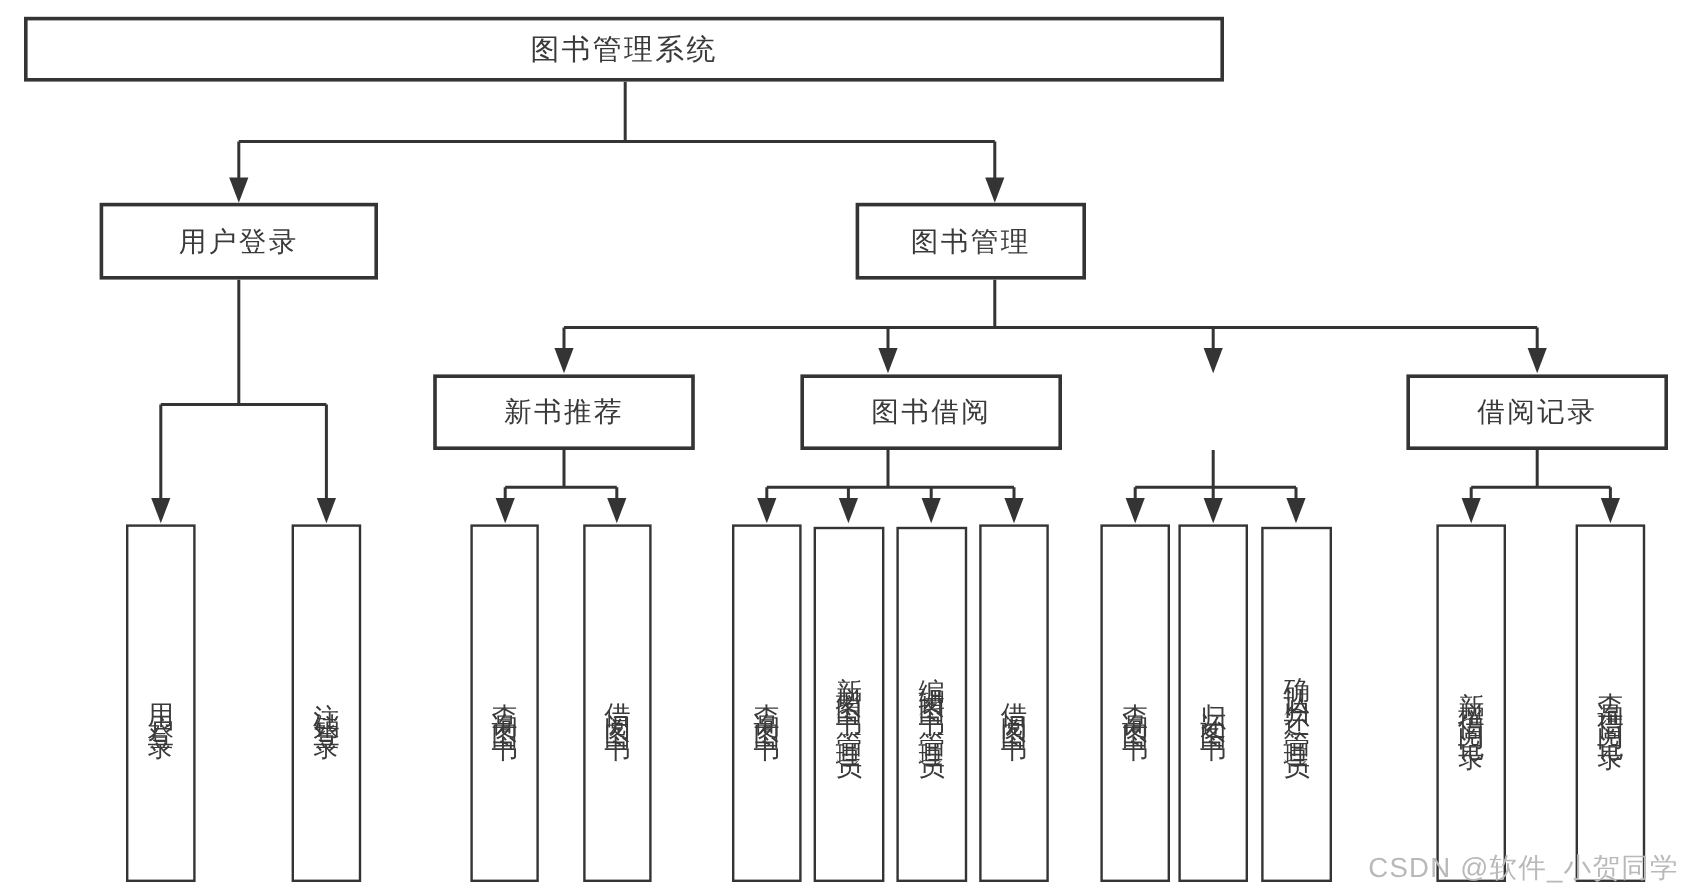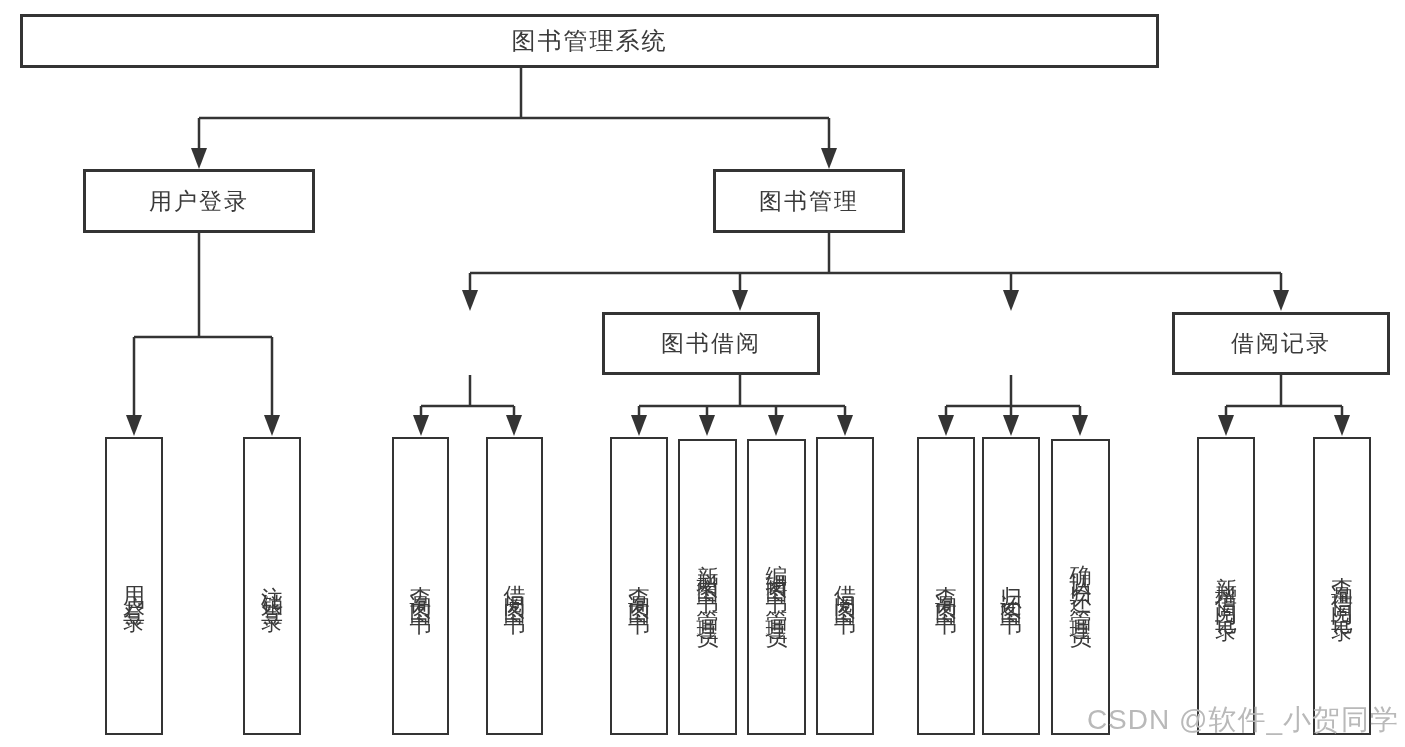--- a/index.html
+++ b/index.html
@@ -15,21 +15,21 @@
   .box.h{font-size:23px;letter-spacing:2px;white-space:nowrap;}
   .box.root{font-size:24px;}
   .box.v{
     border-width:2px;
     writing-mode:vertical-rl;text-orientation:mixed;
     font-size:22px;letter-spacing:9px;line-height:1;
   }
   svg.connectors{position:absolute;left:0;top:0;z-index:1;}
   .watermark{
     position:absolute;right:6px;bottom:8px;z-index:5;
-    font-size:28px;color:#b9b9b9;letter-spacing:1px;white-space:nowrap;
+    font-size:23px;color:#b9b9b9;letter-spacing:1px;white-space:nowrap;
   }
 </style>
 </head>
 <body>
 
 <div class="stage">
 
   <svg class="connectors" width="1405" height="747" viewBox="0 0 1405 747">
     <g stroke="#343434" stroke-width="2.5" fill="none">
 
@@ -63,26 +63,27 @@
       <polygon points="776,436 768,415 784,415"></polygon>
       <polygon points="845,436 837,415 853,415"></polygon>
       <polygon points="946,436 938,415 954,415"></polygon>
       <polygon points="1011,436 1003,415 1019,415"></polygon>
       <polygon points="1080,436 1072,415 1088,415"></polygon>
       <polygon points="1226,436 1218,415 1234,415"></polygon>
       <polygon points="1342,436 1334,415 1350,415"></polygon>
     </g>
   </svg>
 
-  <div class="box h root" style="left:20px;top:14px;width:1139px;height:54px">图书管理系统</div>
+  <div class="box h root" style="left:20px;top:14px;width:1000px;height:54px">图书管理系统</div>
 
   <div class="box h" style="left:83px;top:169px;width:232px;height:64px">用户登录</div>
   <div class="box h" style="left:713px;top:169px;width:192px;height:64px">图书管理</div>
 
-  <div class="box h" style="left:602px;top:312px;width:218px;height:63px">图书借阅</div>
+  <div class="box h" style="left:361px;top:312px;width:218px;height:63px">新书推荐</div>
+  <div class="box h" style="left:667px;top:312px;width:218px;height:63px">图书借阅</div>
   <div class="box h" style="left:1172px;top:312px;width:218px;height:63px">借阅记录</div>
 
   <div class="box v" style="left:105px;top:437px;width:58px;height:298px">用户登录</div>
   <div class="box v" style="left:243px;top:437px;width:58px;height:298px">注销登录</div>
 
   <div class="box v" style="left:392px;top:437px;width:57px;height:298px">查询图书</div>
   <div class="box v" style="left:486px;top:437px;width:57px;height:298px">借阅图书</div>
 
   <div class="box v" style="left:610px;top:437px;width:58px;height:298px">查询图书</div>
   <div class="box v" style="left:678px;top:439px;width:59px;height:296px">新增图书（管理员）</div>

